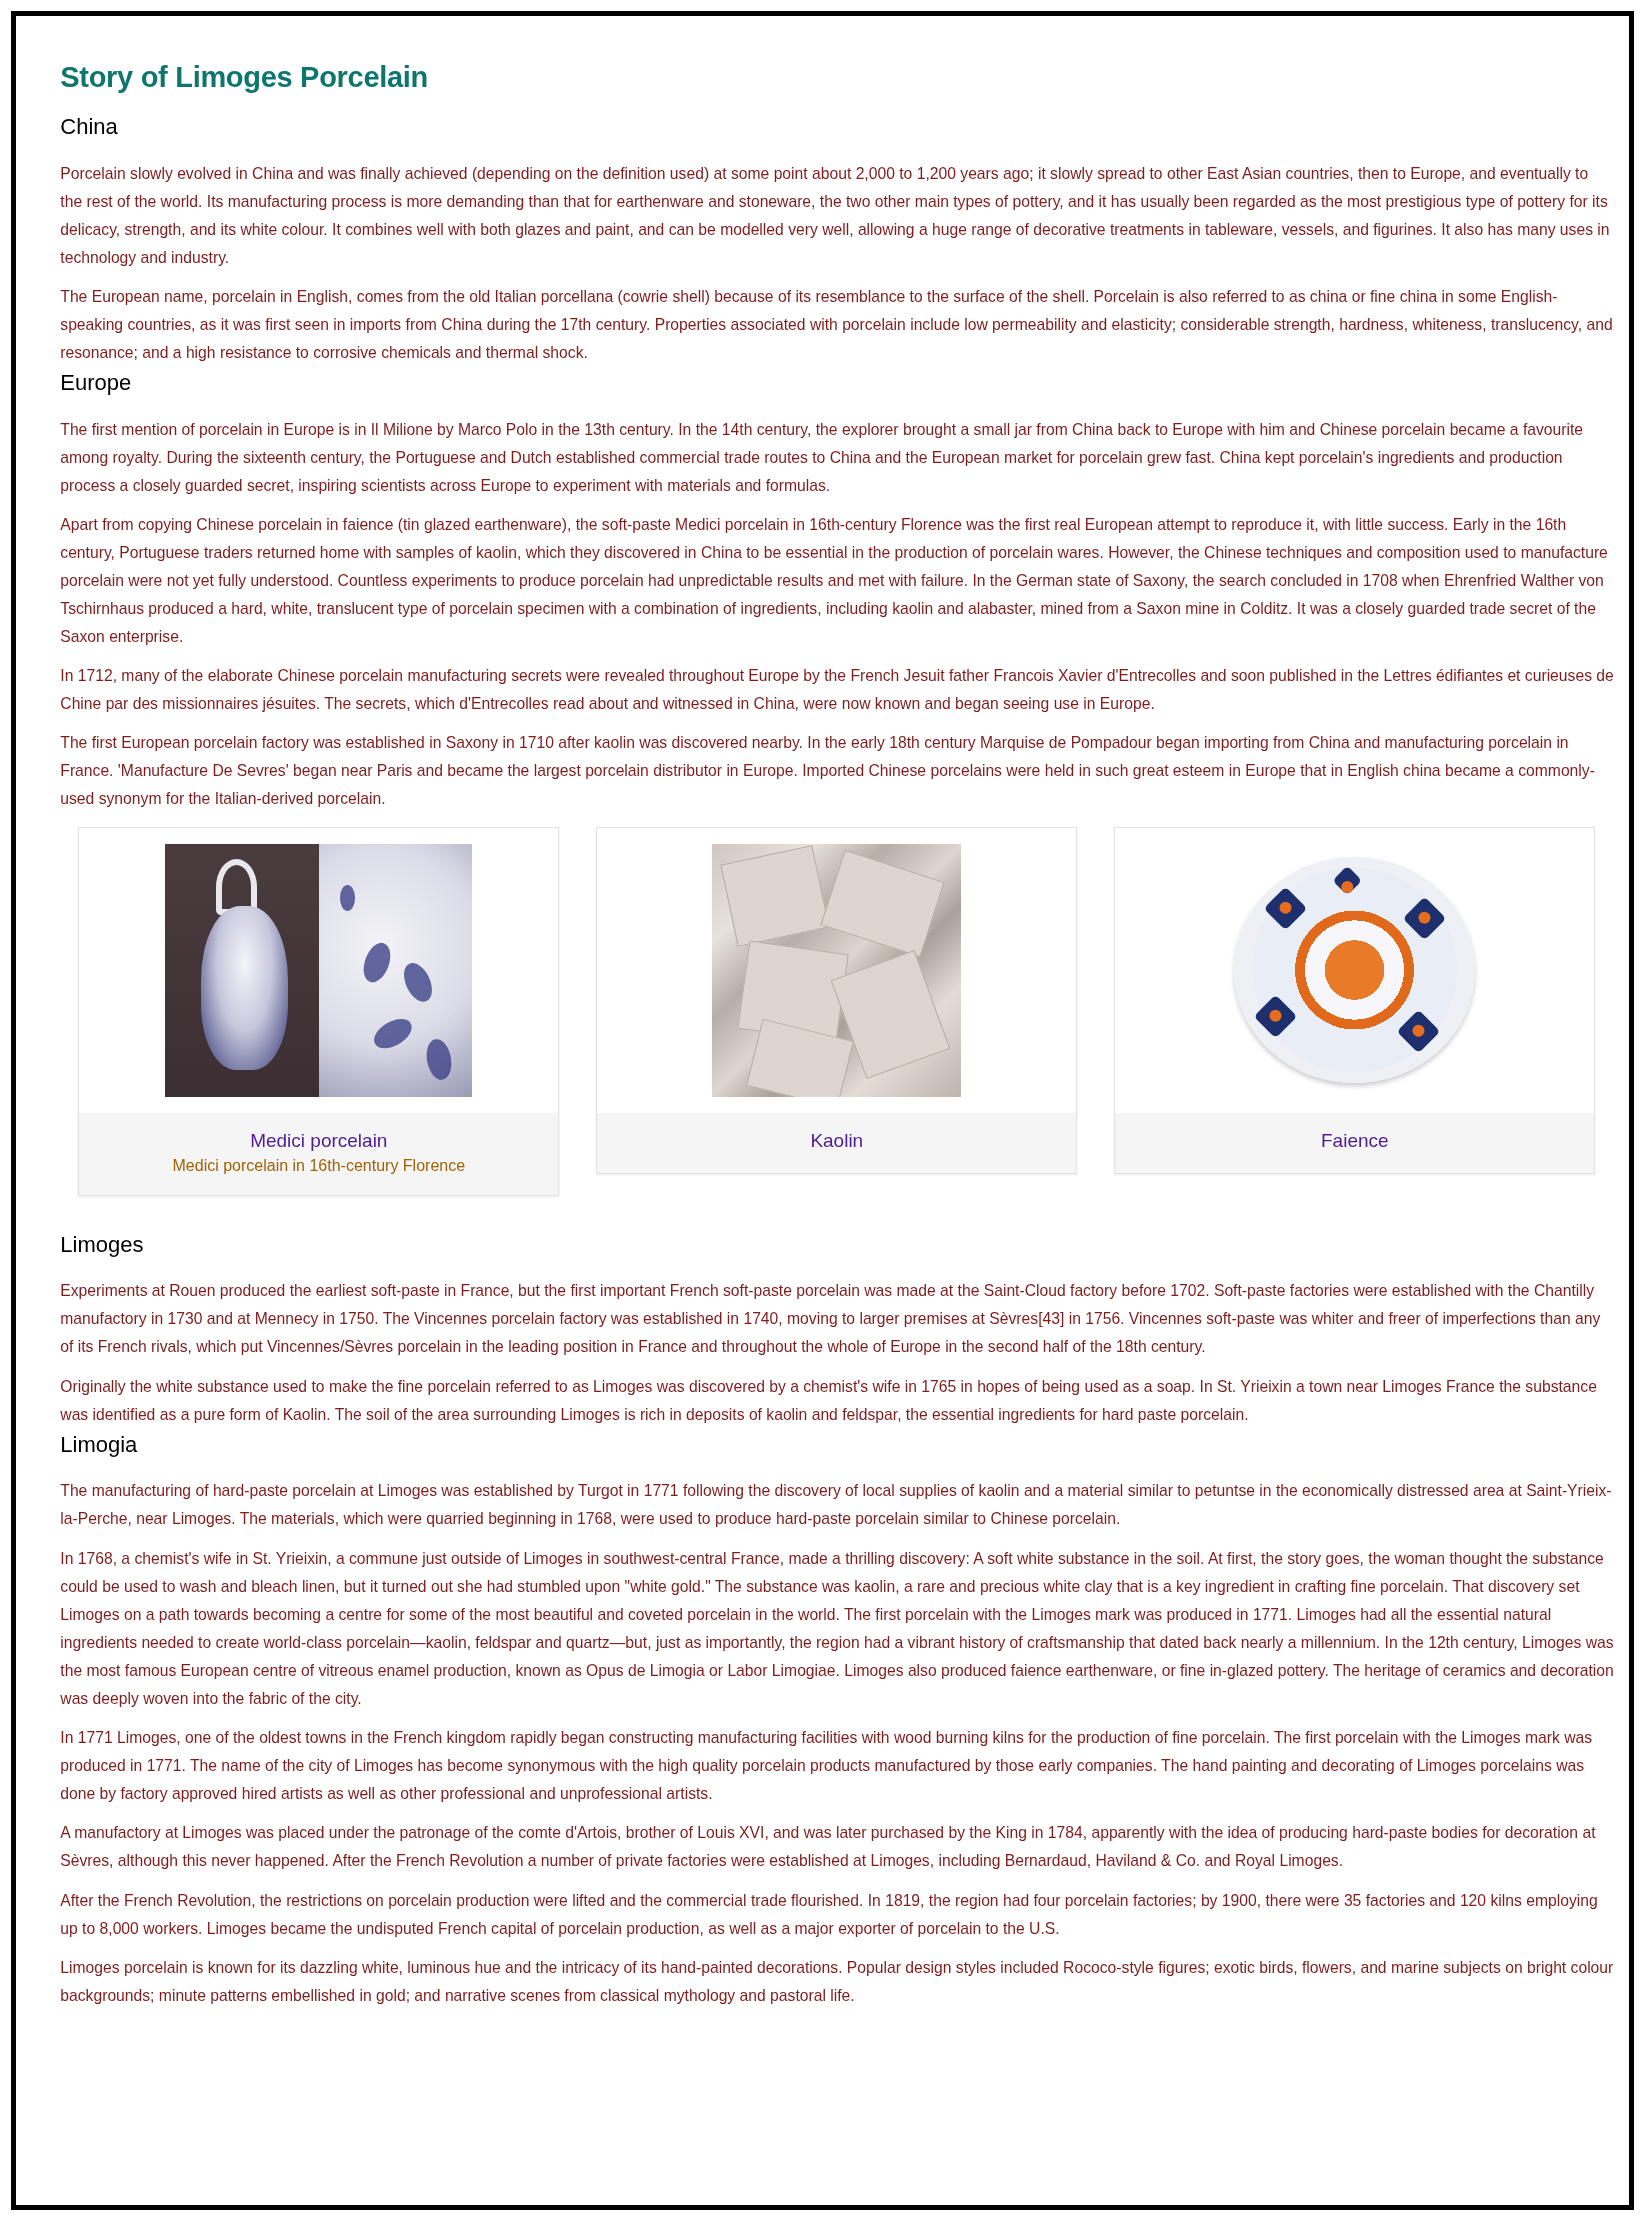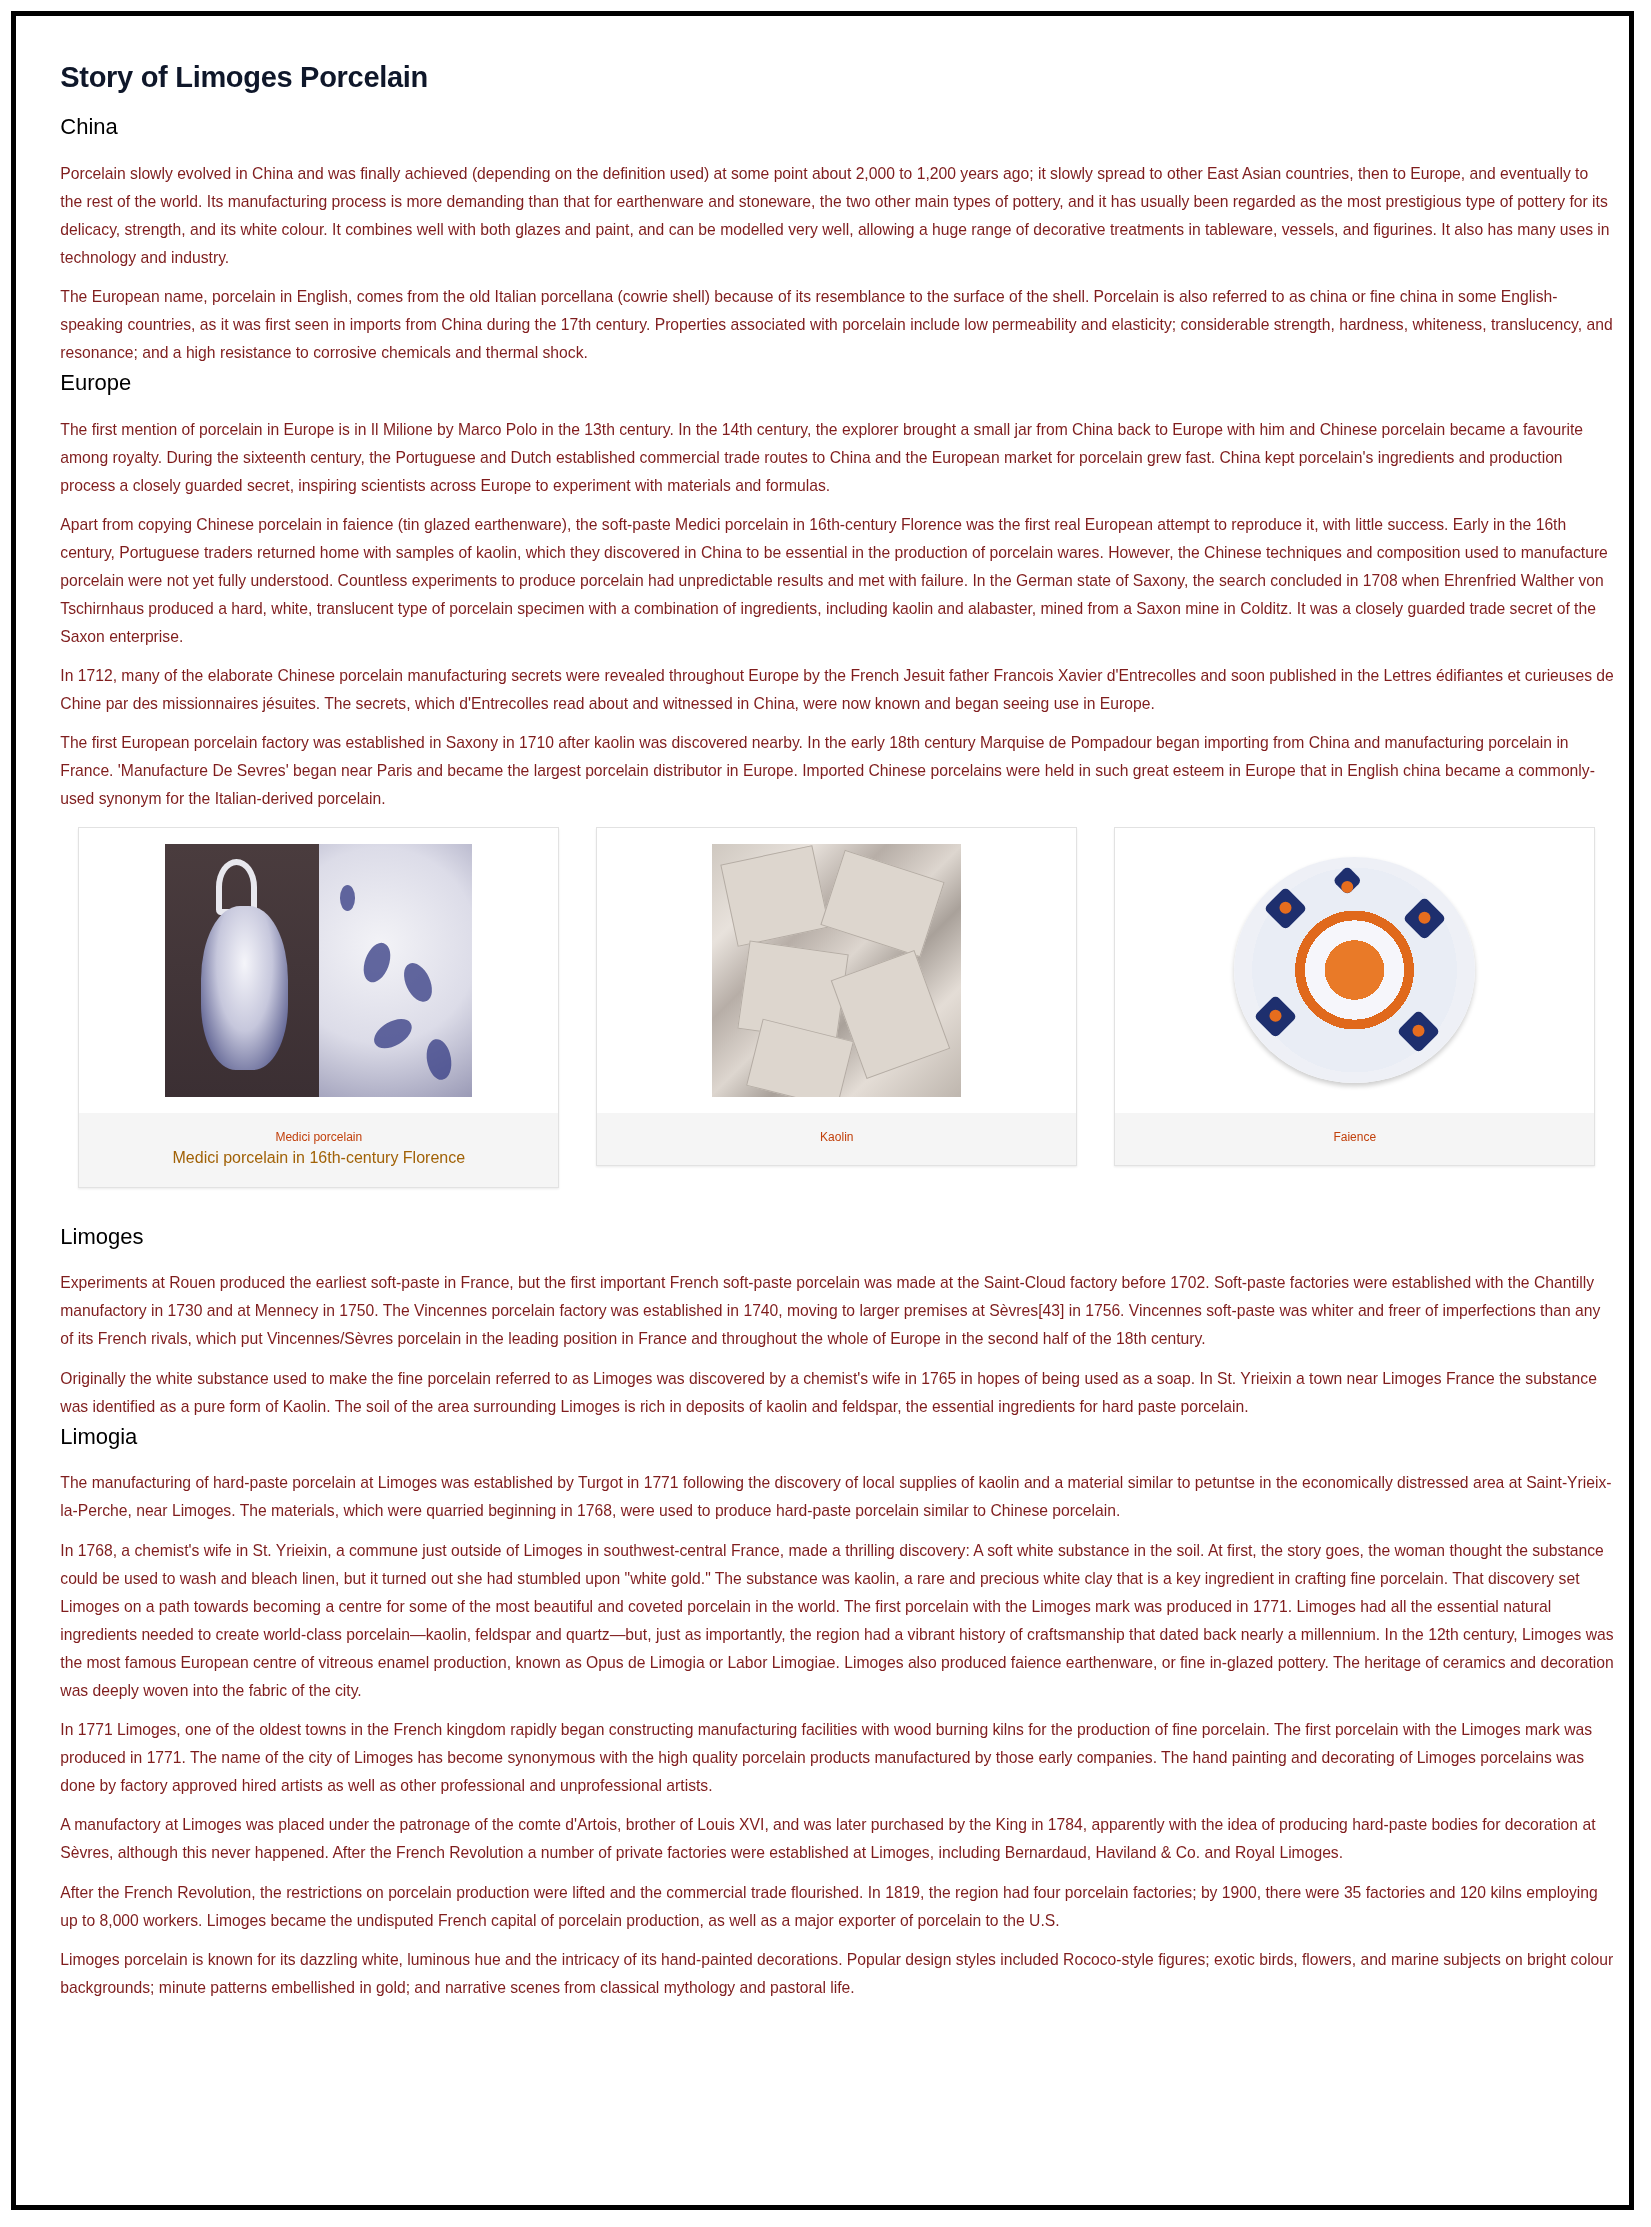--- a/index.html
+++ b/index.html
@@ -1,26 +1,26 @@
 <!DOCTYPE html>
 <html style="font-size:8.2px"><head>
 <meta charset="utf-8">
 <style>
   html, body { margin: 0; padding: 0; background: #ffffff; }
   body { width: 1652px; height: 2227px; position: relative; overflow: hidden; font-family: "Liberation Sans", sans-serif; color: #222; }
   .frame { position: absolute; left: 11.3px; top: 11.3px; width: 1613px; height: 2189px; border: 5.1px solid #000; border-top-width: 5.1px; background: #fff; box-sizing: content-box; }
   .content { position: absolute; left: 44px; top: 31px; width: 1554px; }
-  h1 { font-size: 29px; font-weight: bold; margin: 13.4px 0 20.5px 0; color: #0f172a; letter-spacing: -0.3px; }
+  h1 { font-size: 29px; font-weight: bold; margin: 13.4px 0 20.5px 0; color: #0f766e; letter-spacing: -0.3px; }
   h2 { font-size: 22px; font-weight: normal; margin: 0 0 19.5px 0; color: #000000; }
   p { font-size: 15.7px; line-height: 28px; margin: 0 0 11.3px 0; color: #7f1d1d; }
   .cards { display: flex; gap: 37px; margin: 13.4px 0 36px 18px; align-items: flex-start; }
   .card { width: 479px; border: 1.5px solid #e2e2e2; background: #fff; box-shadow: 0 1.5px 2.1px rgba(0,0,0,0.08); }
   .card-img { height: 285px; display: flex; align-items: center; justify-content: center; }
   .card-cap { background: #f5f5f5; padding: 17.5px 10.3px 19.5px; text-align: center; }
-  .cap-link { color: #c2410c; font-size: 12px; display: block; margin-bottom: 5.1px; text-decoration: none; }
+  .cap-link { color: #4c1d95; font-size: 19px; display: block; margin-bottom: 5.1px; text-decoration: none; }
   .cap-text { font-size: 16px; color: #a16207; display: block; }
   .card.short .card-cap { padding-bottom: 16px; }
   .img-medici { width: 307px; height: 253px; display: flex; }
   .img-medici .l { width: 154px; height: 100%; background: linear-gradient(180deg,#4a3c3e,#3b2f33); position: relative; }
   .img-medici .r { width: 153px; height: 100%; background: radial-gradient(circle at 40% 40%, #f3f3f7 0%, #dcdce8 55%, #9a9ab6 100%); position: relative; }
   .vase { position: absolute; left: 36px; top: 62px; width: 87px; height: 164px; border-radius: 45% 45% 40% 40%; background: radial-gradient(ellipse at 50% 35%, #f5f5fa 0%, #c6c7dc 45%, #2f3470 100%); }
   .handle { position: absolute; left: 51px; top: 15.4px; width: 41px; height: 56px; border: 6.2px solid #e8e8ee; border-radius: 50% 50% 10% 10%; box-sizing: border-box; }
   .petal { position: absolute; width: 23.6px; height: 41px; border-radius: 50%; background: #3d4488; opacity: 0.8; }
   .img-kaolin { width: 249px; height: 253px; background:
       linear-gradient(135deg, #cfc8c0 0%, #e8e2dc 20%, #b7aea7 35%, #ddd6cf 50%, #a9a19a 62%, #e4ddd6 78%, #beb6ae 100%); position: relative; overflow: hidden; }

